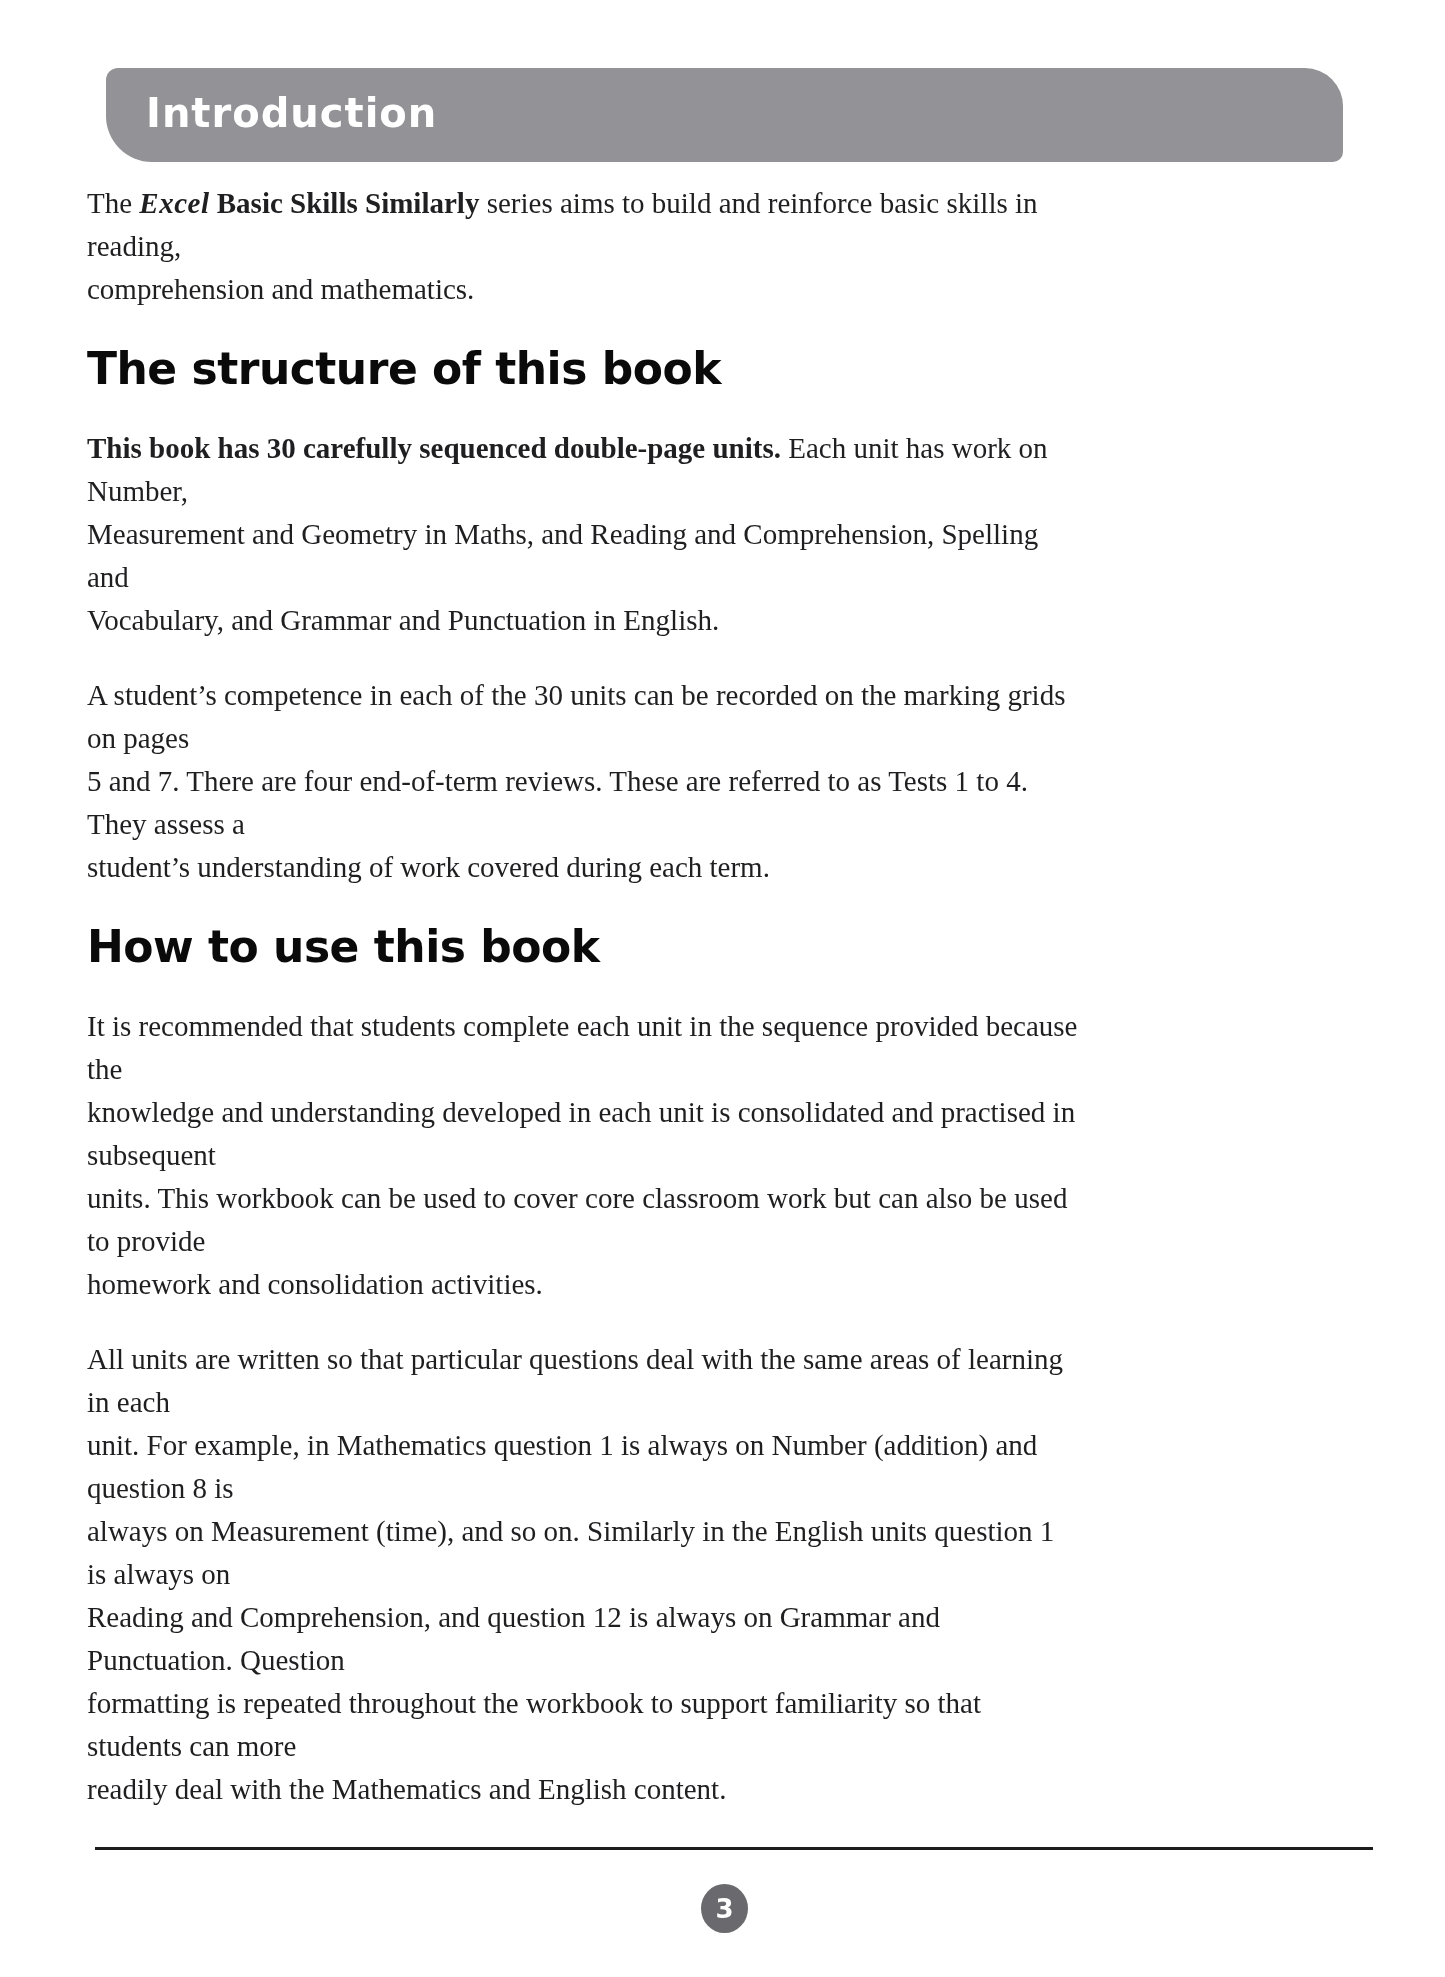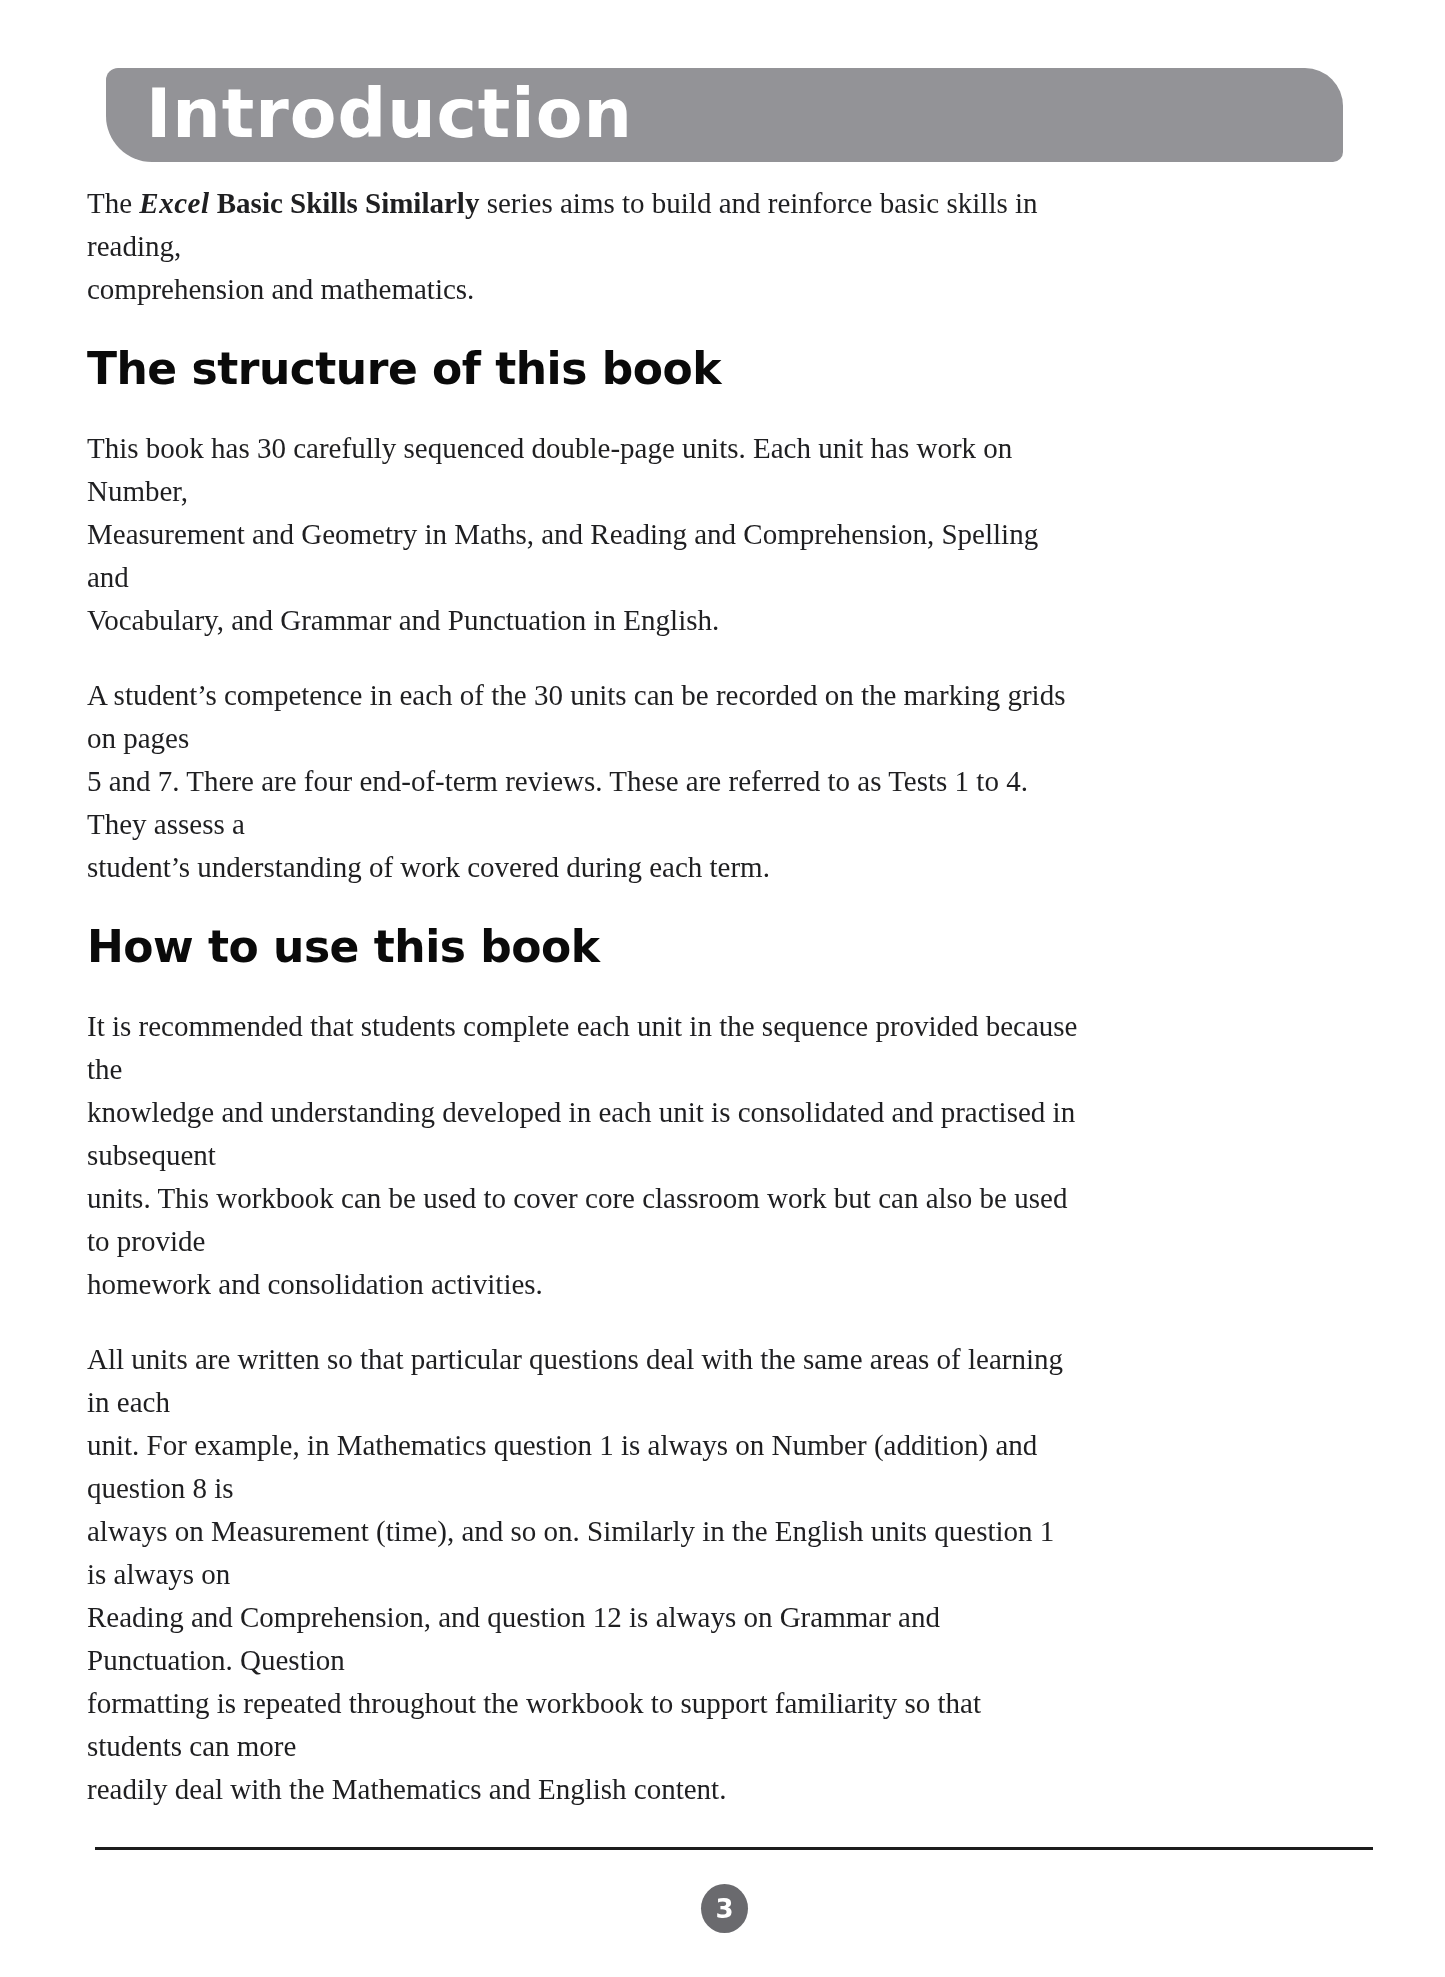--- a/index.html
+++ b/index.html
@@ -22,21 +22,21 @@
     height: 94px;
     background: #939397;
     border-radius: 12px 38px 10px 46px;
     display: flex;
     align-items: center;
   }
   .banner-title {
     color: #ffffff;
     font-family: "DejaVu Sans", sans-serif;
     font-weight: bold;
-    font-size: 68px;
+    font-size: 40px;
     letter-spacing: 1px;
     padding-left: 40px;
     padding-bottom: 4px;
   }
   .content {
     position: absolute;
     left: 87px;
     top: 182px;
     width: 992px;
     color: #1f1f21;
@@ -60,21 +60,21 @@
   .run-excel {
     font-weight: bold;
     font-style: italic;
     letter-spacing: 0.5px;
     text-align: right;
   }
   .run-bold {
     font-weight: bold;
   }
   .run-semibold {
-    font-weight: 400;
+    font-weight: 700;
     text-align: right;
   }
   .divider {
     position: absolute;
     left: 95px;
     top: 1847px;
     width: 1278px;
     height: 3px;
     background: #1c1c1c;
   }

